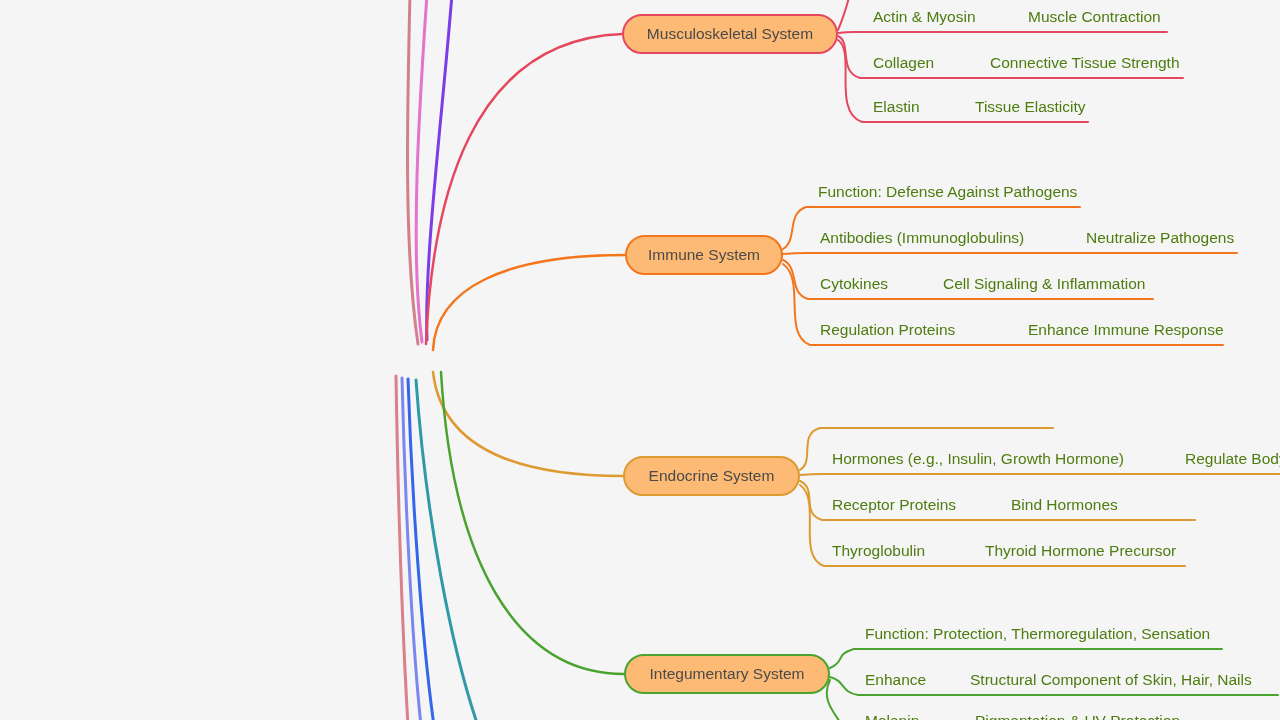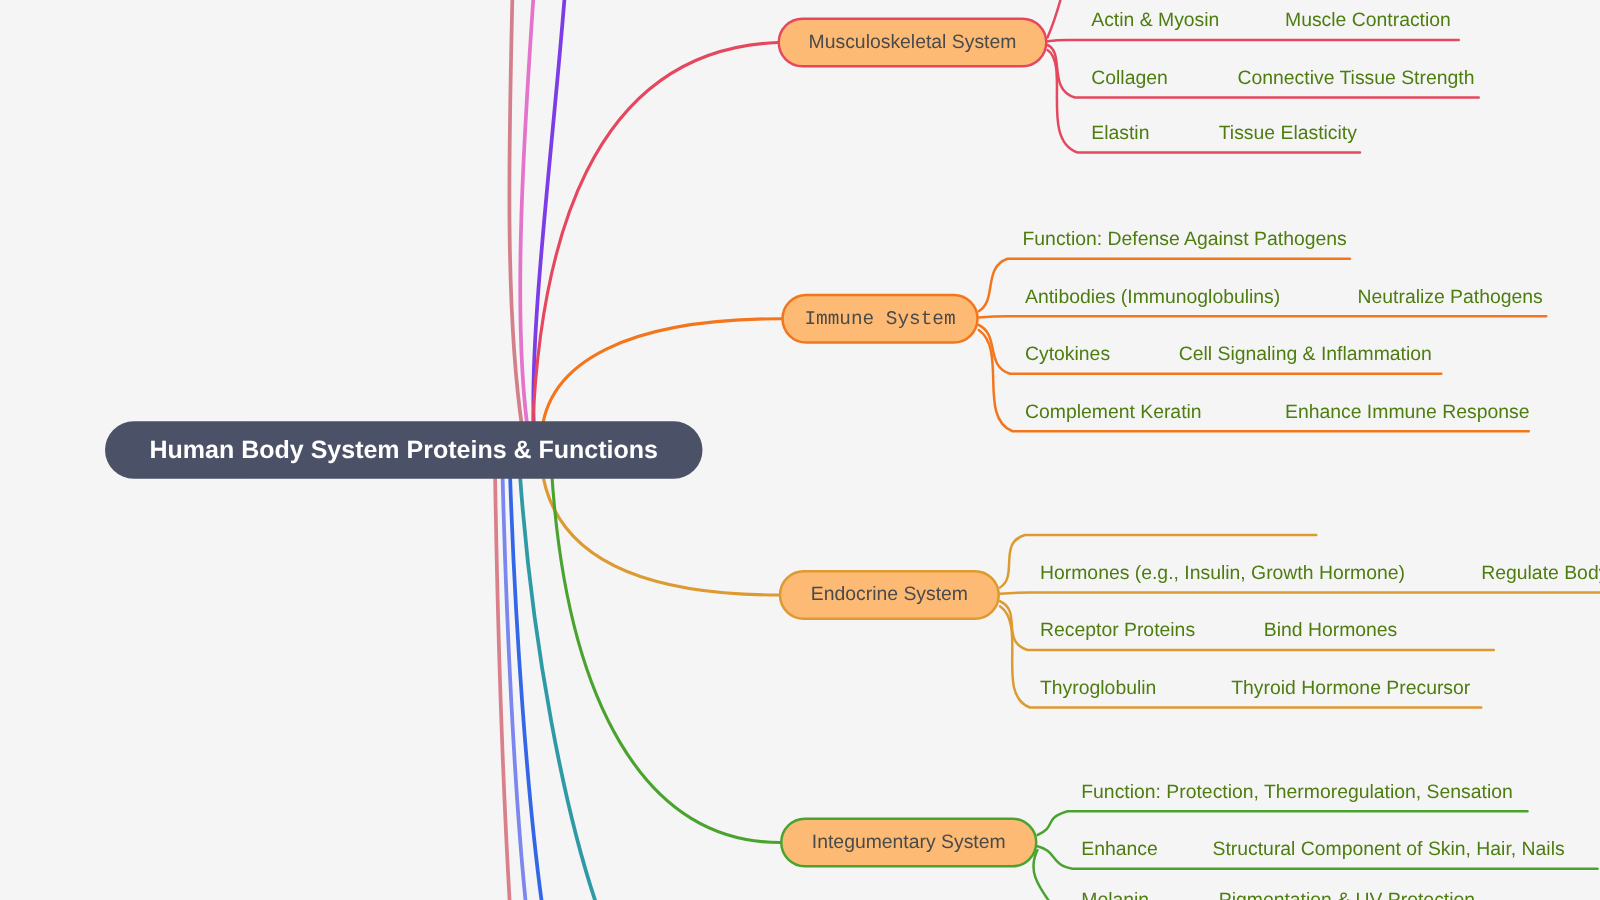--- a/index.html
+++ b/index.html
@@ -68,28 +68,25 @@
     <path d="M800,475 Q812,474 824,474 L1280,474" stroke="#dd9a30" stroke-width="2"></path>
     <path d="M800,481 C818,489 800,513 822,520 L1195,520" stroke="#dd9a30" stroke-width="2"></path>
     <path d="M800,485 C822,500 796,556 824,566 L1185,566" stroke="#dd9a30" stroke-width="2"></path>
 
     <path d="M441,372 C452,560 515,674 624,674" stroke="#4aa32f" stroke-width="2.5"></path>
     <path d="M830,668 C846,661 834,655 854,649 L1222,649" stroke="#4aa32f" stroke-width="2"></path>
     <path d="M830,677 C846,681 840,692 858,695 L1278,695" stroke="#4aa32f" stroke-width="2"></path>
     <path d="M830,680 C822,696 830,708 840,722" stroke="#4aa32f" stroke-width="2"></path>
   </svg>
 
-  <div class="root-node">
-    <span>Human Body System Proteins &amp; Functions</span>
-  </div>
 
   <div class="branch-node bn-red" style="left:622px; top:14px; width:216px;">
     <span>Musculoskeletal System</span>
   </div>
-  <div class="branch-node bn-orange" style="left:625px; top:235px; width:158px;font-family:Liberation Mono, monospace;">
+  <div class="branch-node bn-orange" style="left:625px; top:235px; width:158px;">
     <span>Immune System</span>
   </div>
   <div class="branch-node bn-amber" style="left:623px; top:456px; width:177px;">
     <span>Endocrine System</span>
   </div>
   <div class="branch-node bn-green" style="left:624px; top:654px; width:206px;">
     <span>Integumentary System</span>
   </div>
 
   <div class="rowtext" style="left:873px; top:8px;">Actin &amp; Myosin</div>
@@ -97,21 +94,21 @@
   <div class="rowtext" style="left:873px; top:54px;">Collagen</div>
   <div class="rowtext" style="left:990px; top:54px;">Connective Tissue Strength</div>
   <div class="rowtext" style="left:873px; top:98px;">Elastin</div>
   <div class="rowtext" style="left:975px; top:98px;">Tissue Elasticity</div>
 
   <div class="rowtext" style="left:818px; top:183px;">Function: Defense Against Pathogens</div>
   <div class="rowtext" style="left:820px; top:229px;">Antibodies (Immunoglobulins)</div>
   <div class="rowtext" style="left:1086px; top:229px;">Neutralize Pathogens</div>
   <div class="rowtext" style="left:820px; top:275px;">Cytokines</div>
   <div class="rowtext" style="left:943px; top:275px;">Cell Signaling &amp; Inflammation</div>
-  <div class="rowtext" style="left:820px; top:321px;">Complement Keratin</div>
+  <div class="rowtext" style="left:820px; top:321px;">Regulation Proteins</div>
   <div class="rowtext" style="left:1028px; top:321px;">Enhance Immune Response</div>
 
   <div class="rowtext" style="left:832px; top:450px;">Hormones (e.g., Insulin, Growth Hormone)</div>
   <div class="rowtext" style="left:1185px; top:450px;">Regulate Body</div>
   <div class="rowtext" style="left:832px; top:496px;">Receptor Proteins</div>
   <div class="rowtext" style="left:1011px; top:496px;">Bind Hormones</div>
   <div class="rowtext" style="left:832px; top:542px;">Thyroglobulin</div>
   <div class="rowtext" style="left:985px; top:542px;">Thyroid Hormone Precursor</div>
 
   <div class="rowtext" style="left:865px; top:625px;">Function: Protection, Thermoregulation, Sensation</div>

